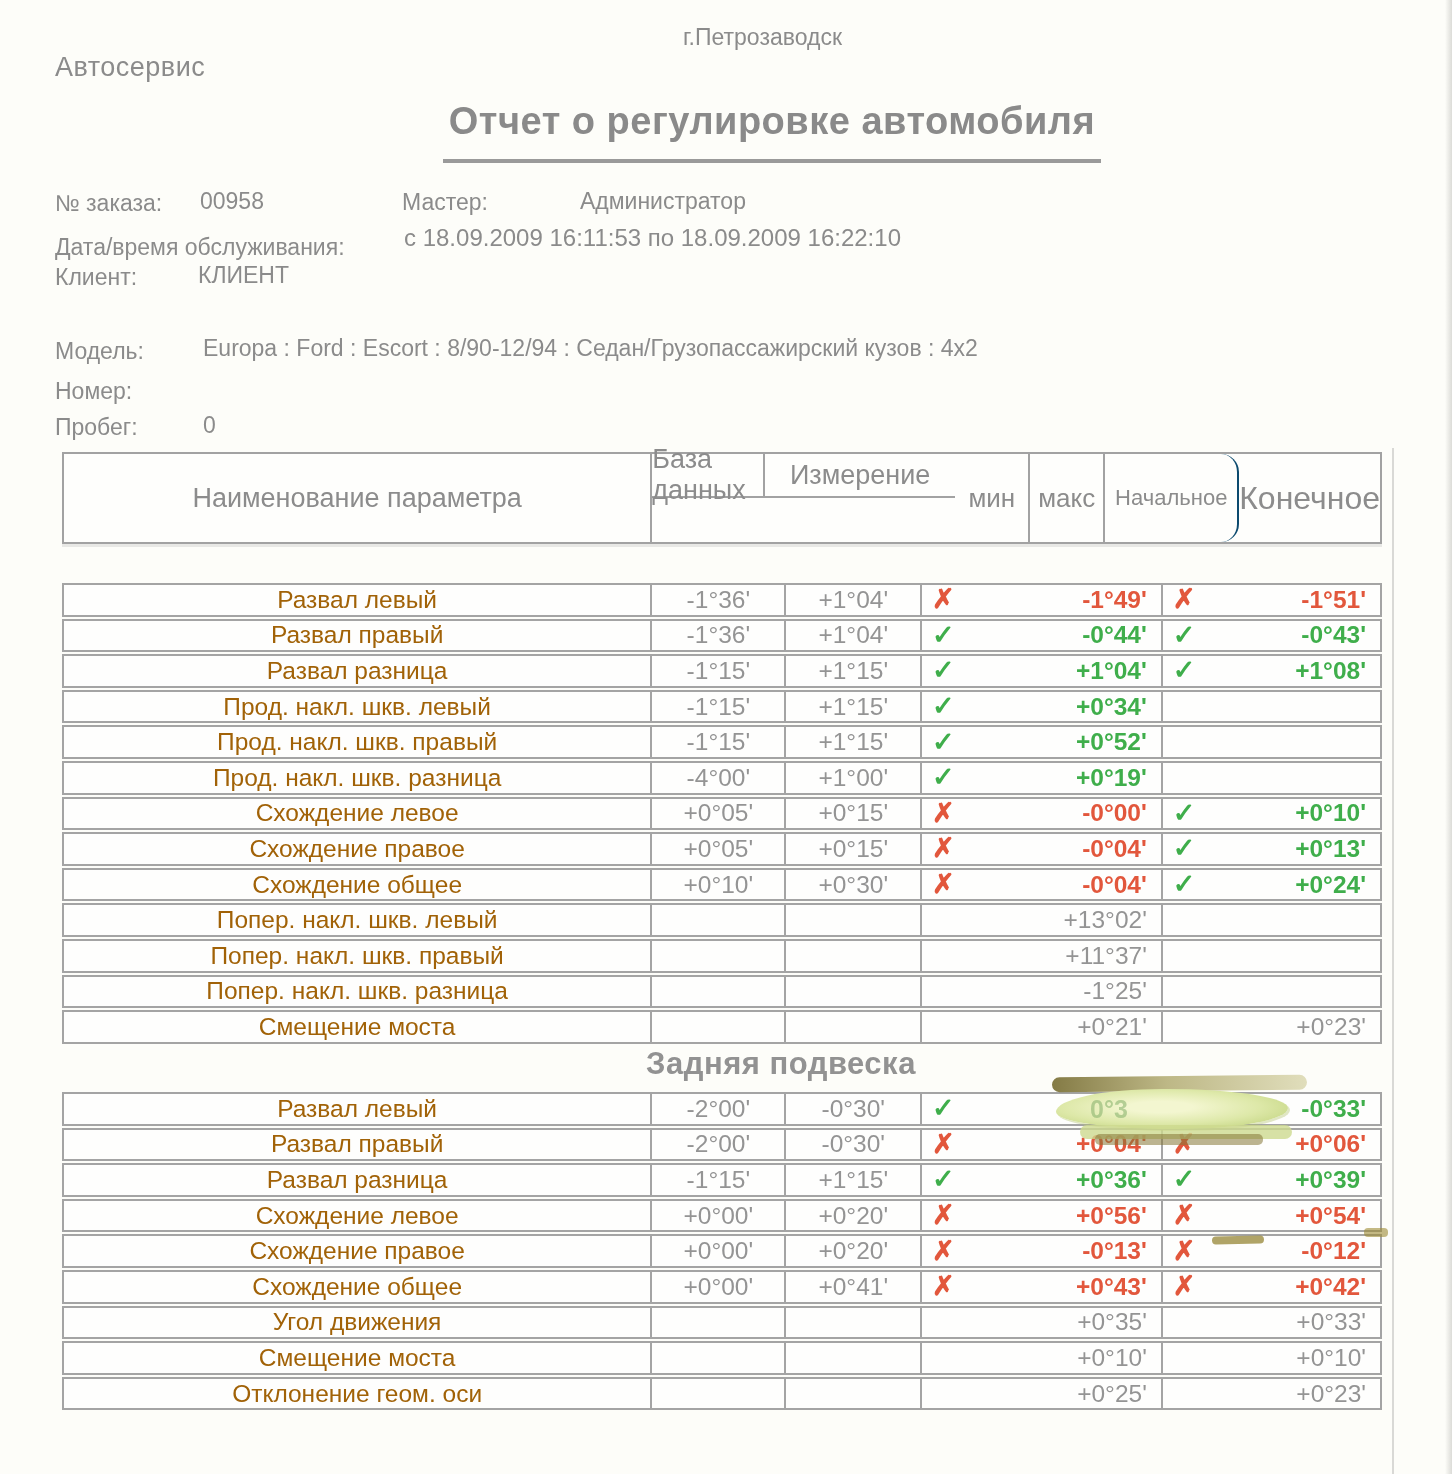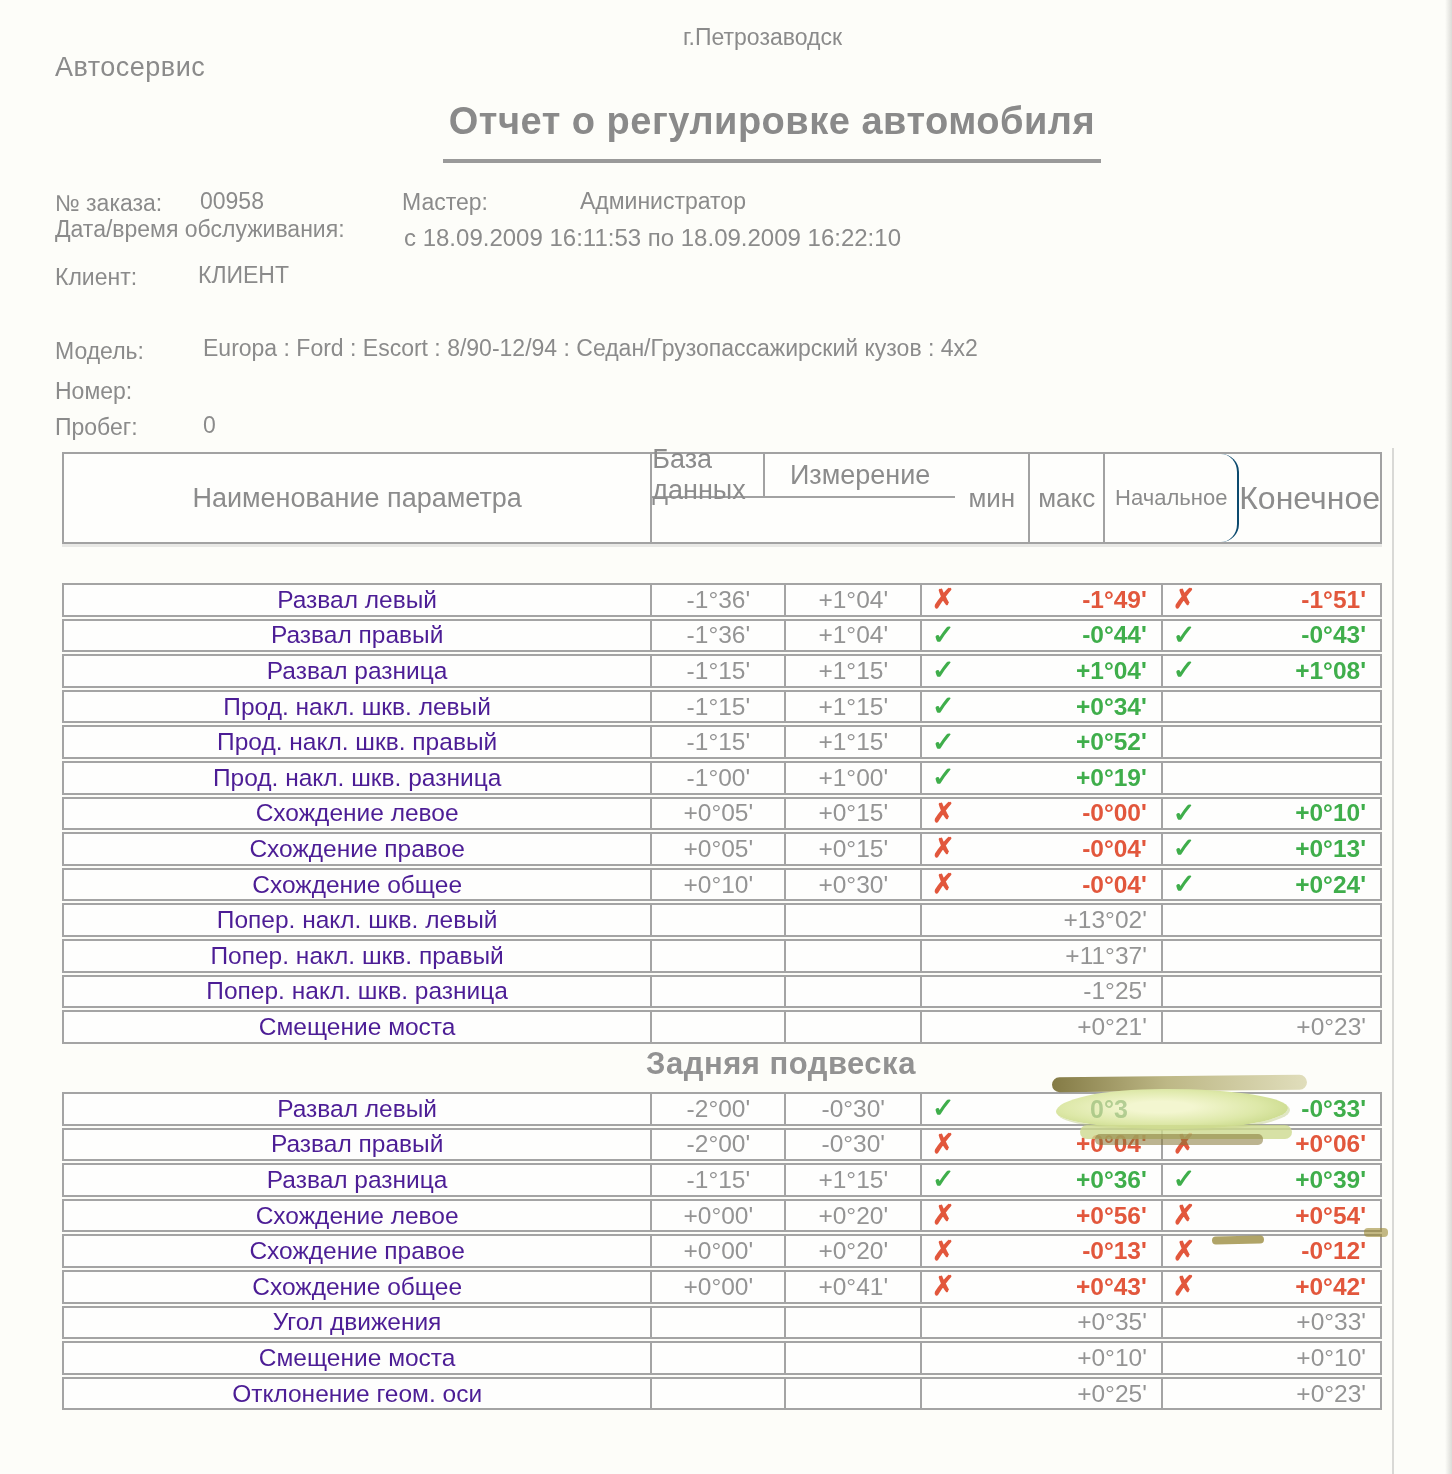--- a/index.html
+++ b/index.html
@@ -45,21 +45,21 @@
 
   
   .dtable { left:62px; width:1320px; }
   .t-front { top:583px; }
   .t-rear  { top:1092px; }
   .trow {
     display:flex; height:33.6px; border:2px solid #a4a4a4; margin-bottom:2px;
     background:#fefefd; font-size:24.5px; align-items:stretch;
   }
   .c { display:flex; align-items:center; justify-content:center; }
-  .c-name { width:44.7%; border-right:2px solid #a4a4a4; color:#4c1d95; }
+  .c-name { width:44.7%; border-right:2px solid #a4a4a4; color:#a16207; }
   .c-min  { width:10.2%; border-right:2px solid #a4a4a4; color:#949494; }
   .c-max  { width:10.3%; border-right:2px solid #a4a4a4; color:#949494; }
   .c-init { width:18.3%; border-right:2px solid #a4a4a4; justify-content:space-between; padding:0 14px 0 10px; }
   .c-fin  { flex:1; justify-content:space-between; padding:0 14px 0 10px; }
   .micon { font-size:27px; line-height:1; width:28px; }
   .i-ok  { color:var(--ok,#3fae4b); font-weight:600; }
   .i-bad { color:var(--bad,#e2573c); font-weight:700; }
   .mval  { font-weight:bold; }
   .v-ok    { color:var(--ok,#3fae4b); }
   .v-bad   { color:var(--bad,#e2573c); }
@@ -93,21 +93,21 @@
   <div class="abs company info" style="font-size:27px;margin-top:24px;">Автосервис</div>
   <div class="abs city info">г.Петрозаводск</div>
   <div class="abs title-wrap">
     <span class="title">Отчет о регулировке автомобиля</span>
   </div>
 
   <div class="abs info" style="left:55px;top:190px;">№ заказа:</div>
   <div class="abs info" style="left:200px;top:188px;">00958</div>
   <div class="abs info" style="left:402px;top:189px;">Мастер:</div>
   <div class="abs info" style="left:540px;top:188px;margin-left:40px;">Администратор</div>
-  <div class="abs info" style="left:55px;top:216px;">Дата/время обслуживания:</div>
+  <div class="abs info" style="left:55px;top:234px;">Дата/время обслуживания:</div>
   <div class="abs info" style="left:404px;top:224px;font-size:24px;">с 18.09.2009 16:11:53 по 18.09.2009 16:22:10</div>
   <div class="abs info" style="left:55px;top:264px;">Клиент:</div>
   <div class="abs info" style="left:198px;top:262px;">КЛИЕНТ</div>
 
   <div class="abs info" style="left:55px;top:338px;">Модель:</div>
   <div class="abs info" style="left:203px;top:335px;">Europa : Ford : Escort : 8/90-12/94 : Седан/Грузопассажирский кузов : 4x2</div>
   <div class="abs info" style="left:55px;top:378px;">Номер:</div>
   <div class="abs info" style="left:203px;top:376px;"></div>
   <div class="abs info" style="left:55px;top:414px;">Пробег:</div>
   <div class="abs info" style="left:203px;top:412px;">0</div>
@@ -189,21 +189,21 @@
           <span class="micon i-ok">✓</span>
           <span class="mval v-ok">+0°52'</span>
         </div>
         <div class="c c-fin">
           <span class="micon "></span>
           <span class="mval v-plain"></span>
         </div>
       </div>
       <div class="trow">
         <div class="c c-name">Прод. накл. шкв. разница</div>
-        <div class="c c-min">-1°00'</div>
+        <div class="c c-min">-4°00'</div>
         <div class="c c-max">+1°00'</div>
         <div class="c c-init">
           <span class="micon i-ok">✓</span>
           <span class="mval v-ok">+0°19'</span>
         </div>
         <div class="c c-fin">
           <span class="micon "></span>
           <span class="mval v-plain"></span>
         </div>
       </div>

